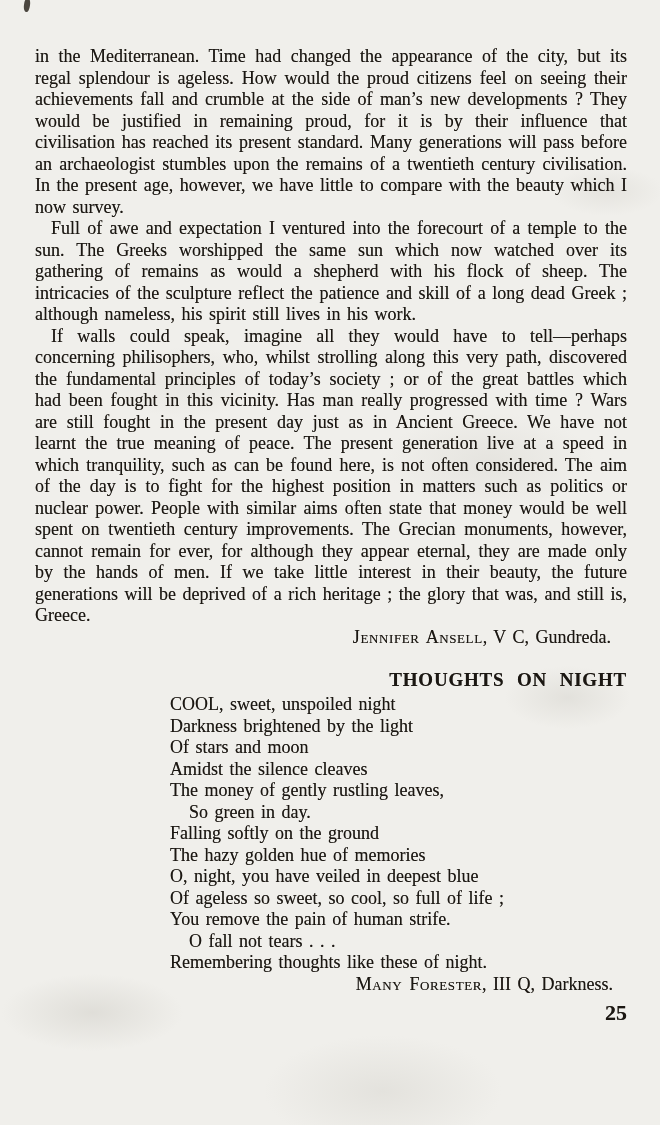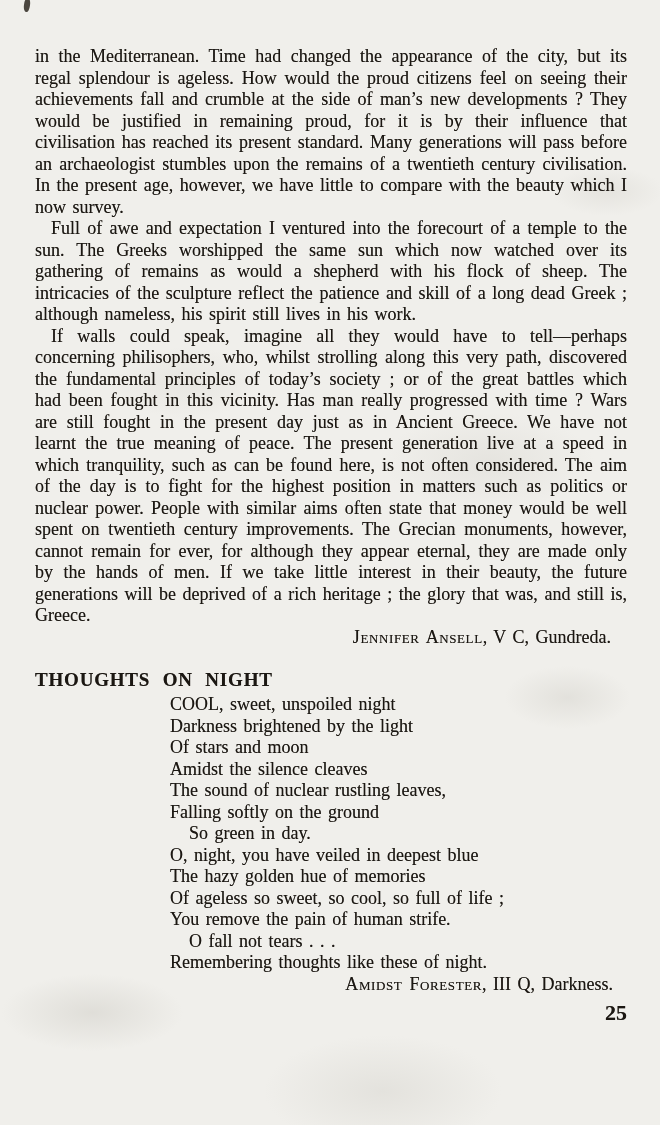--- a/index.html
+++ b/index.html
@@ -63,21 +63,21 @@
     letter-spacing: 0.6px;
   }
   .poem {
     margin-top: 20px;
   }
   .poem-title {
     margin: 0 0 2px 0;
     font-size: 19px;
     line-height: 24px;
     font-weight: bold;
-    text-align: left;
+    text-align: right;
     letter-spacing: 0.8px;
     word-spacing: 7px;
     font-family: Liberation Serif, serif;
   }
   .poem-body {
     margin-left: 135px;
   }
   .poem-line {
     white-space: pre;
   }
@@ -110,29 +110,29 @@
       <p class="byline"><span class="smallcaps">Jennifer Ansell</span><span>, V C, Gundreda.</span></p>
     </section>
 
     <section class="poem">
       <h2 class="poem-title">THOUGHTS ON NIGHT</h2>
       <div class="poem-body">
         <div class="poem-line">COOL, sweet, unspoiled night</div>
         <div class="poem-line">Darkness brightened by the light</div>
         <div class="poem-line">Of stars and moon</div>
         <div class="poem-line">Amidst the silence cleaves</div>
-        <div class="poem-line">The sound of nuclear rustling leaves,</div>
+        <div class="poem-line">The money of gently rustling leaves,</div>
+        <div class="poem-line indent">So green in day.</div>
         <div class="poem-line">Falling softly on the ground</div>
-        <div class="poem-line indent">So green in day.</div>
+        <div class="poem-line">The hazy golden hue of memories</div>
         <div class="poem-line">O, night, you have veiled in deepest blue</div>
-        <div class="poem-line">The hazy golden hue of memories</div>
         <div class="poem-line">Of ageless so sweet, so cool, so full of life ;</div>
         <div class="poem-line">You remove the pain of human strife.</div>
         <div class="poem-line indent">O fall not tears . . .</div>
         <div class="poem-line">Remembering thoughts like these of night.</div>
       </div>
-      <p class="byline poem-byline"><span class="smallcaps">Amidst Forester</span><span>, III Q, Darkness.</span></p>
+      <p class="byline poem-byline"><span class="smallcaps">Many Forester</span><span>, III Q, Darkness.</span></p>
     </section>
 
     <div class="page-number">25</div>
 
   </main>
 </div>
 
 </body></html>

